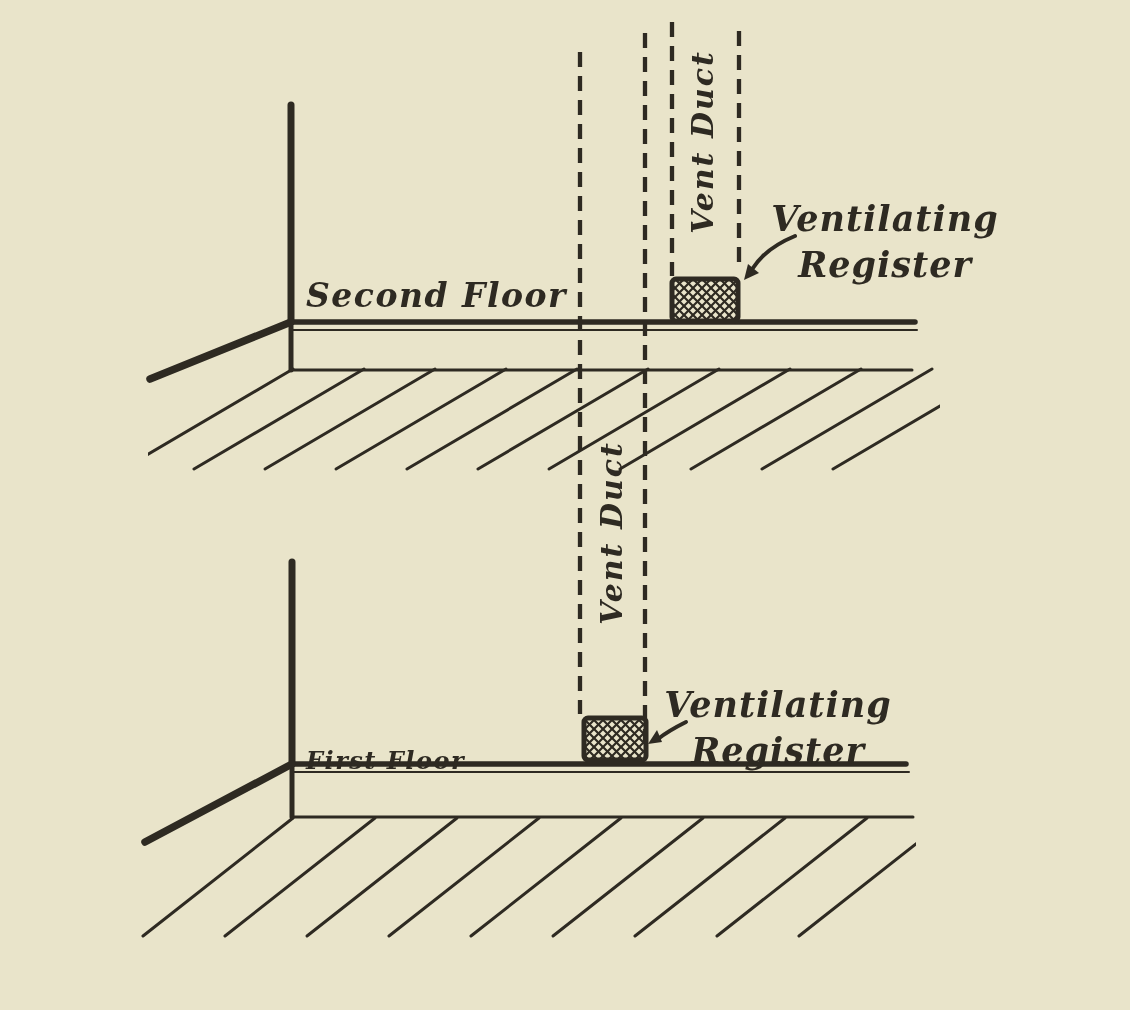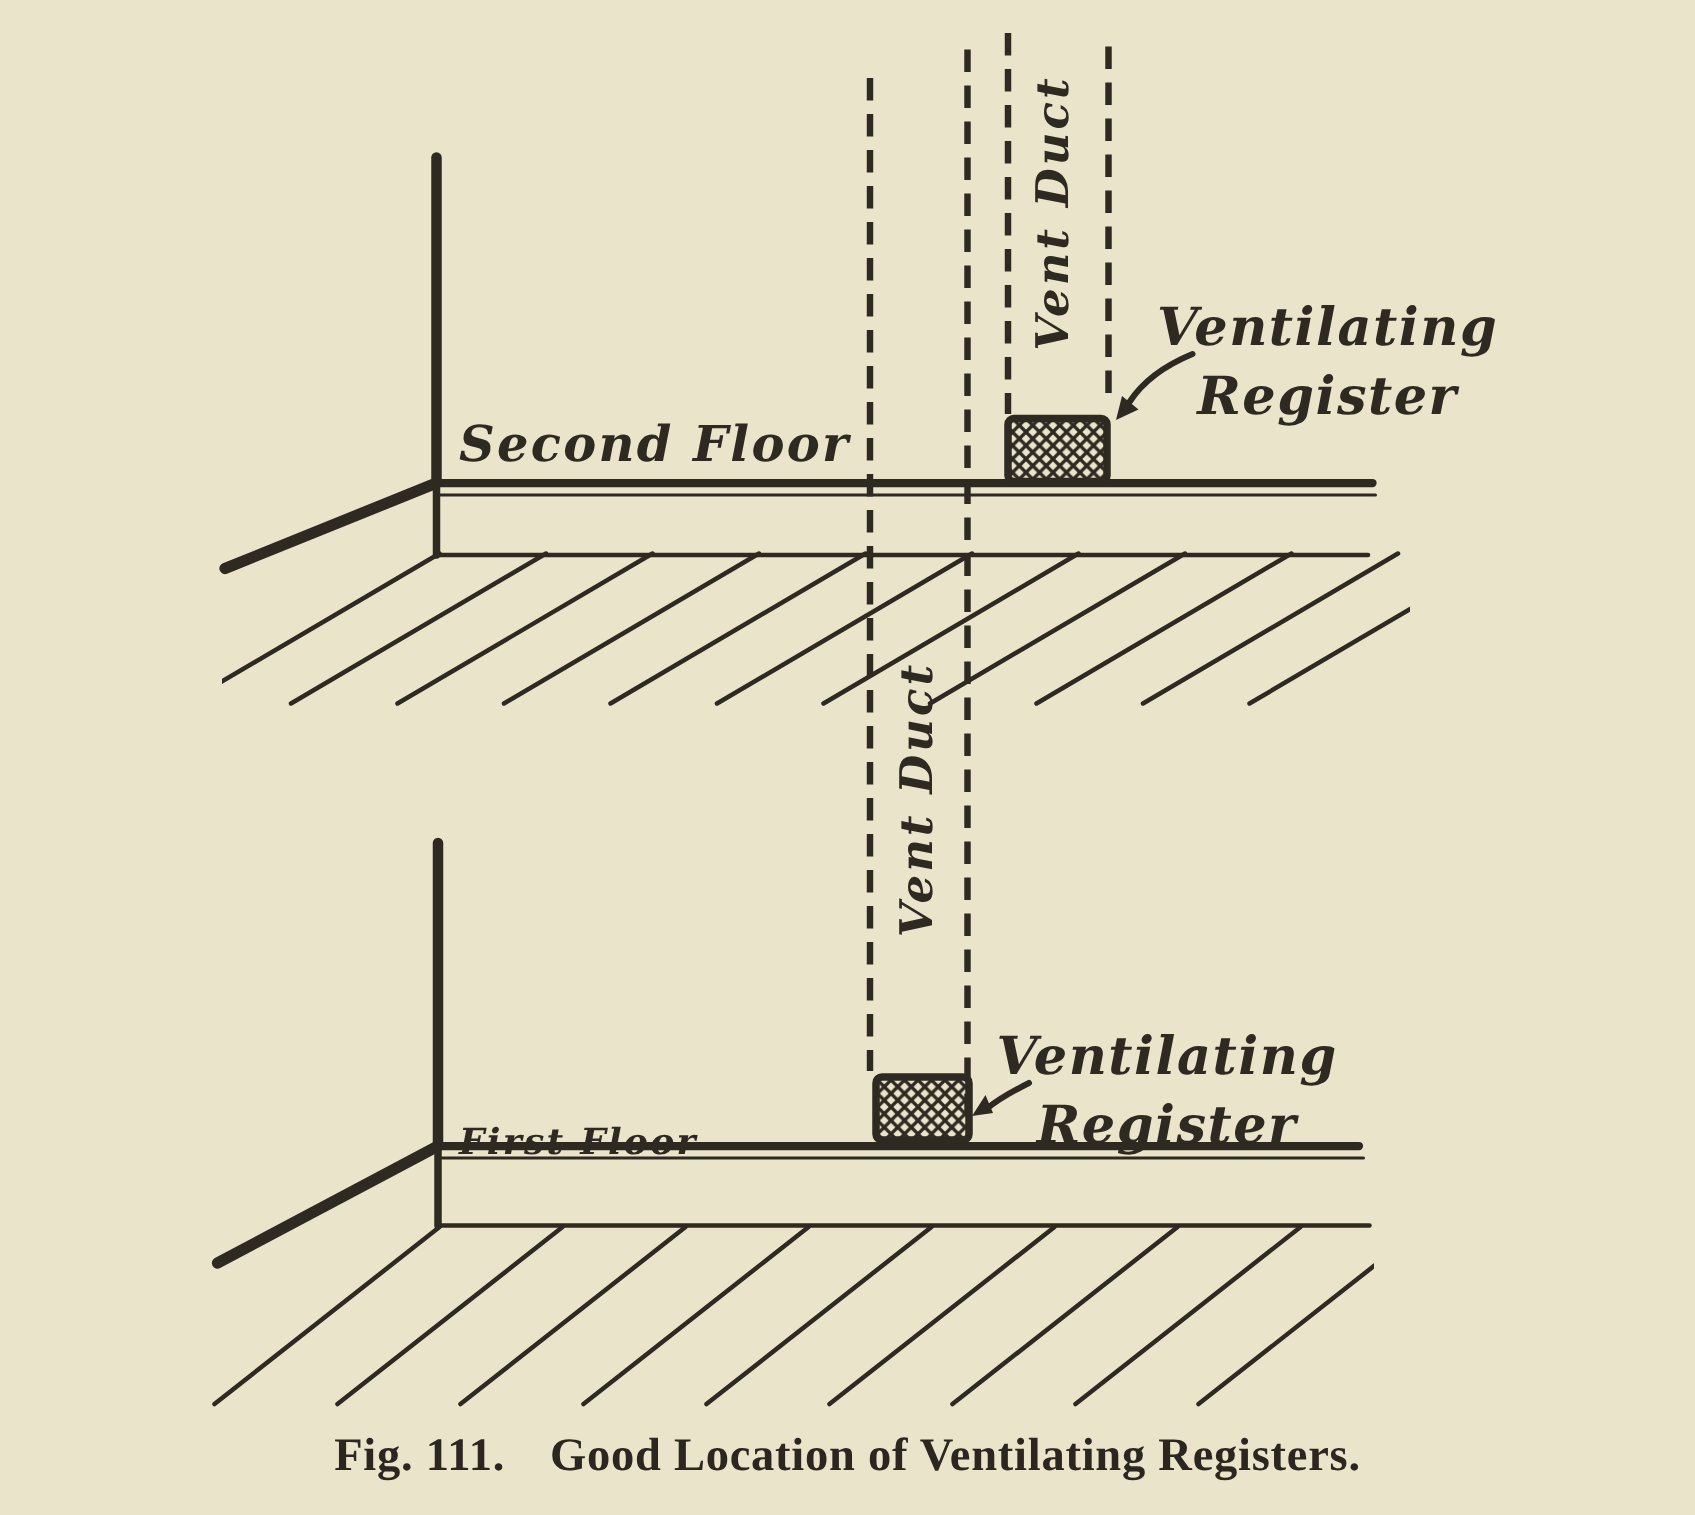--- a/index.html
+++ b/index.html
@@ -119,17 +119,14 @@
   <div id="label-vent-register-upper" class="script center vreg">
     <div>Ventilating</div>
     <div>Register</div>
   </div>
 
   <div id="label-vent-register-lower" class="script center vreg">
     <div>Ventilating</div>
     <div>Register</div>
   </div>
 
-  <div id="caption">
-    <span class="fig-label">Fig. 111.</span><span>Good Location of Ventilating Registers.</span>
-  </div>
 
 </div>
 
 </body></html>

